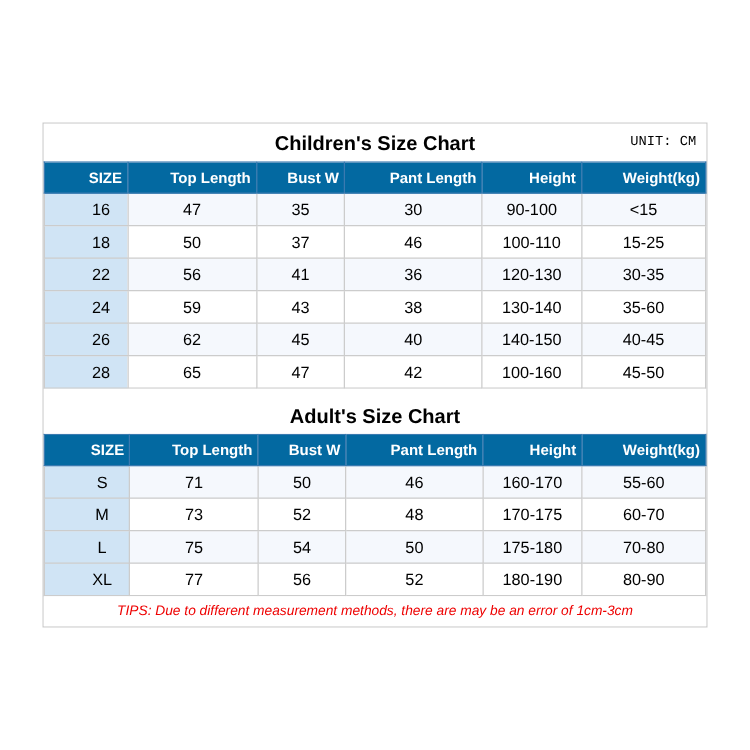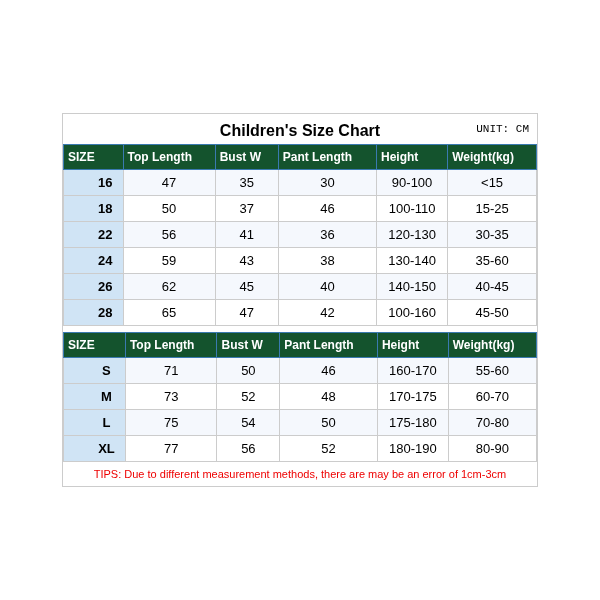--- a/index.html
+++ b/index.html
@@ -7,21 +7,21 @@
       font-family: Arial, sans-serif;
       background: #fff;
       width: 600px;
       min-height: 600px;
       display: flex;
       align-items: center;
       justify-content: center;
       padding: 10px;
     }
     .container {
-      width: 476px;
+      width: 532px;
       border: 1px solid #ccc;
       background: #fff;
     }
     .section-title {
       text-align: center;
       font-weight: bold;
       font-size: 16px;
       padding: 8px 4px 4px 4px;
       background: #fff;
       position: relative;
@@ -33,51 +33,52 @@
       transform: translateY(-50%);
       font-size: 11px;
       font-weight: normal;
       font-family: Liberation Mono, monospace;
     }
     table {
       width: 100%;
       border-collapse: collapse;
     }
     th {
-      background: #14532d;
+      background: #0369a1;
       color: #fff;
       font-size: 12px;
       font-weight: bold;
       padding: 5px 4px;
-      text-align: left;
+      text-align: right;
       border: 1px solid #3a7ab0;
     }
     td {
       font-size: 13px;
       text-align: center;
       padding: 5px 4px;
       border: 1px solid #ccc;
     }
     tr:nth-child(odd) td {
       background: #f5f8fd;
     }
     tr:nth-child(even) td {
       background: #fff;
     }
     td:first-child {
-      font-weight: bold;
+      font-weight: normal;
       background: #d0e4f5 !important;
       padding-left: 28px;
     }
     .tips {
       font-size: 11px;
       color: #e00;
       text-align: center;
       padding: 6px 4px;
       background: #fff;
+      font-style: italic;
     }
     .section-divider {
       height: 6px;
       background: #fff;
     }
   </style>
 </head>
 <body>
 
 <div class="container">
@@ -145,20 +146,23 @@
           <td>47</td>
           <td>42</td>
           <td>100-160</td>
           <td>45-50</td>
         </tr>
       </tbody>
   </table>
 
   <div class="section-divider"></div>
 
+  <div class="section-title">
+    <span>Adult's Size Chart</span>
+  </div>
 
   <table>
     <thead>
       <tr>
         <th>SIZE</th>
         <th>Top Length</th>
         <th>Bust W</th>
         <th>Pant Length</th>
         <th>Height</th>
         <th>Weight(kg)</th>

